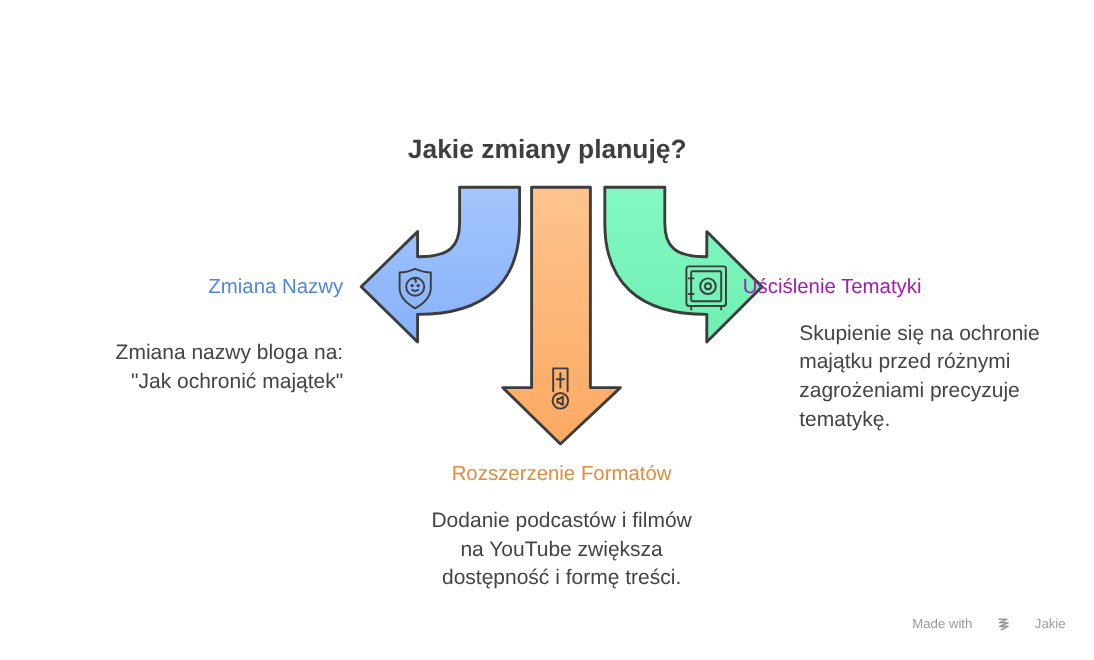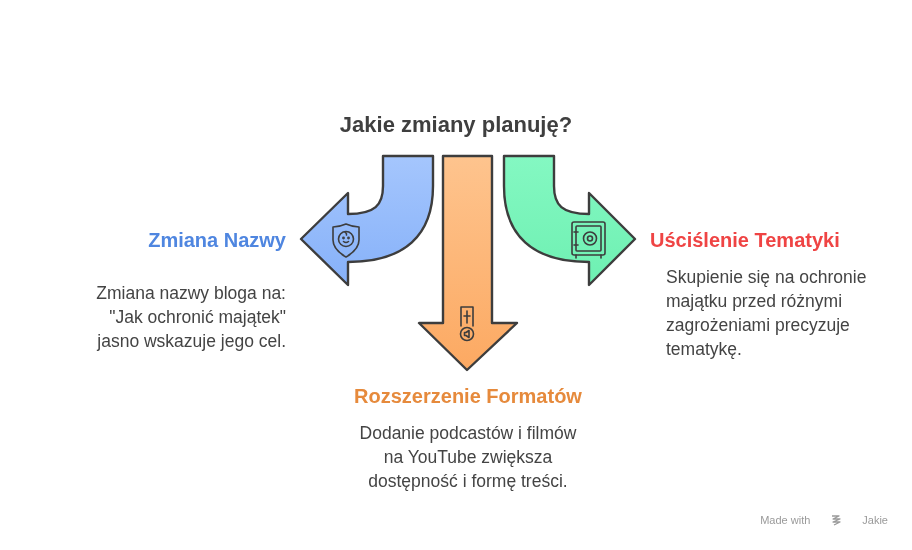--- a/index.html
+++ b/index.html
@@ -1,25 +1,25 @@
 <!DOCTYPE html>
 <html><head>
   <meta charset="utf-8">
   <style>
     html, body { margin: 0; padding: 0; background: #ffffff; }
     body { width: 912px; height: 550px; position: relative; overflow: hidden;
            font-family: "Liberation Sans", "DejaVu Sans", sans-serif; }
     .title { position: absolute; left: 0; width: 912px; top: 112px; text-align: center;
              font-size: 22px; font-weight: bold; color: #3f3f3f; }
     .diagram { position: absolute; left: 0; top: 0; }
-    .head { position: absolute; font-size: 20px; font-weight: bold; }
+    .head { position: absolute; font-size: 17px; font-weight: normal; }
     .body-text { position: absolute; font-size: 17.5px; line-height: 24px; color: #444444; }
     .left-head { right: 626px; top: 229px; text-align: right; color: #4f86e0; }
     .left-body { right: 626px; top: 265px; text-align: right; width: 260px; margin-top: 16px; }
-    .right-head { left: 650px; top: 229px; color: #ef4444; }
+    .right-head { left: 619px; top: 229px; color: #a21caf; }
     .right-body { left: 666px; top: 265px; width: 260px; }
     .mid-head { left: 0; width: 936px; top: 385px; text-align: center; color: #e68a3c; }
     .mid-body { left: 0; width: 936px; top: 421px; text-align: center; }
     .footer { position: absolute; right: 24px; top: 514px; font-size: 11px; color: #9a9a9a;
               display: flex; align-items: center; gap: 20px; }
     .footer svg { display: block; }
   </style>
 </head>
 <body>
 
@@ -75,21 +75,20 @@
     <line x1="574" y1="245" x2="578" y2="245"></line>
     <line x1="576" y1="255" x2="576" y2="258"></line>
     <line x1="601" y1="255" x2="601" y2="258"></line>
   </g>
 </svg>
 
 <div class="head left-head">Zmiana Nazwy</div>
 <div class="body-text left-body">
   <div>Zmiana nazwy bloga na:</div>
   <div>"Jak ochronić majątek"</div>
-  <div>jasno wskazuje jego cel.</div>
 </div>
 
 <div class="head mid-head">Rozszerzenie Formatów</div>
 <div class="body-text mid-body">
   <div>Dodanie podcastów i filmów</div>
   <div>na YouTube zwiększa</div>
   <div>dostępność i formę treści.</div>
 </div>
 
 <div class="head right-head">Uściślenie Tematyki</div>

